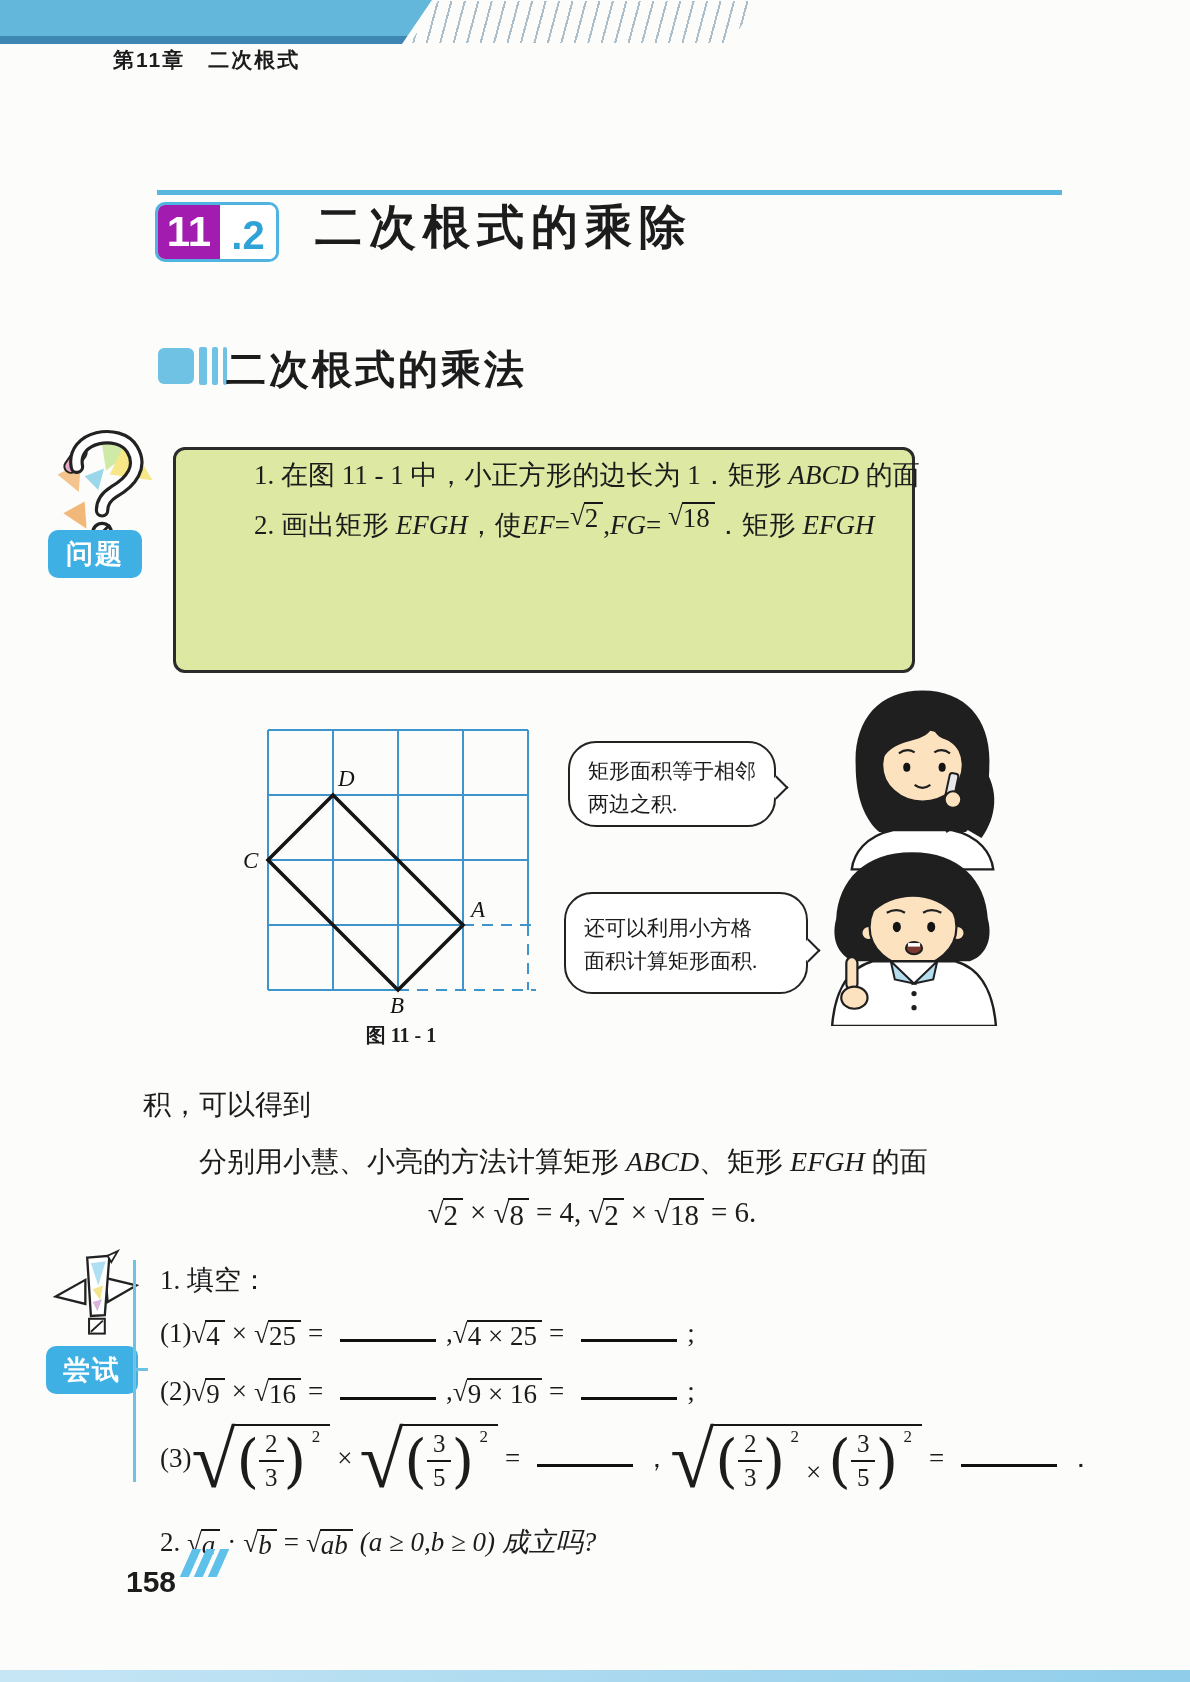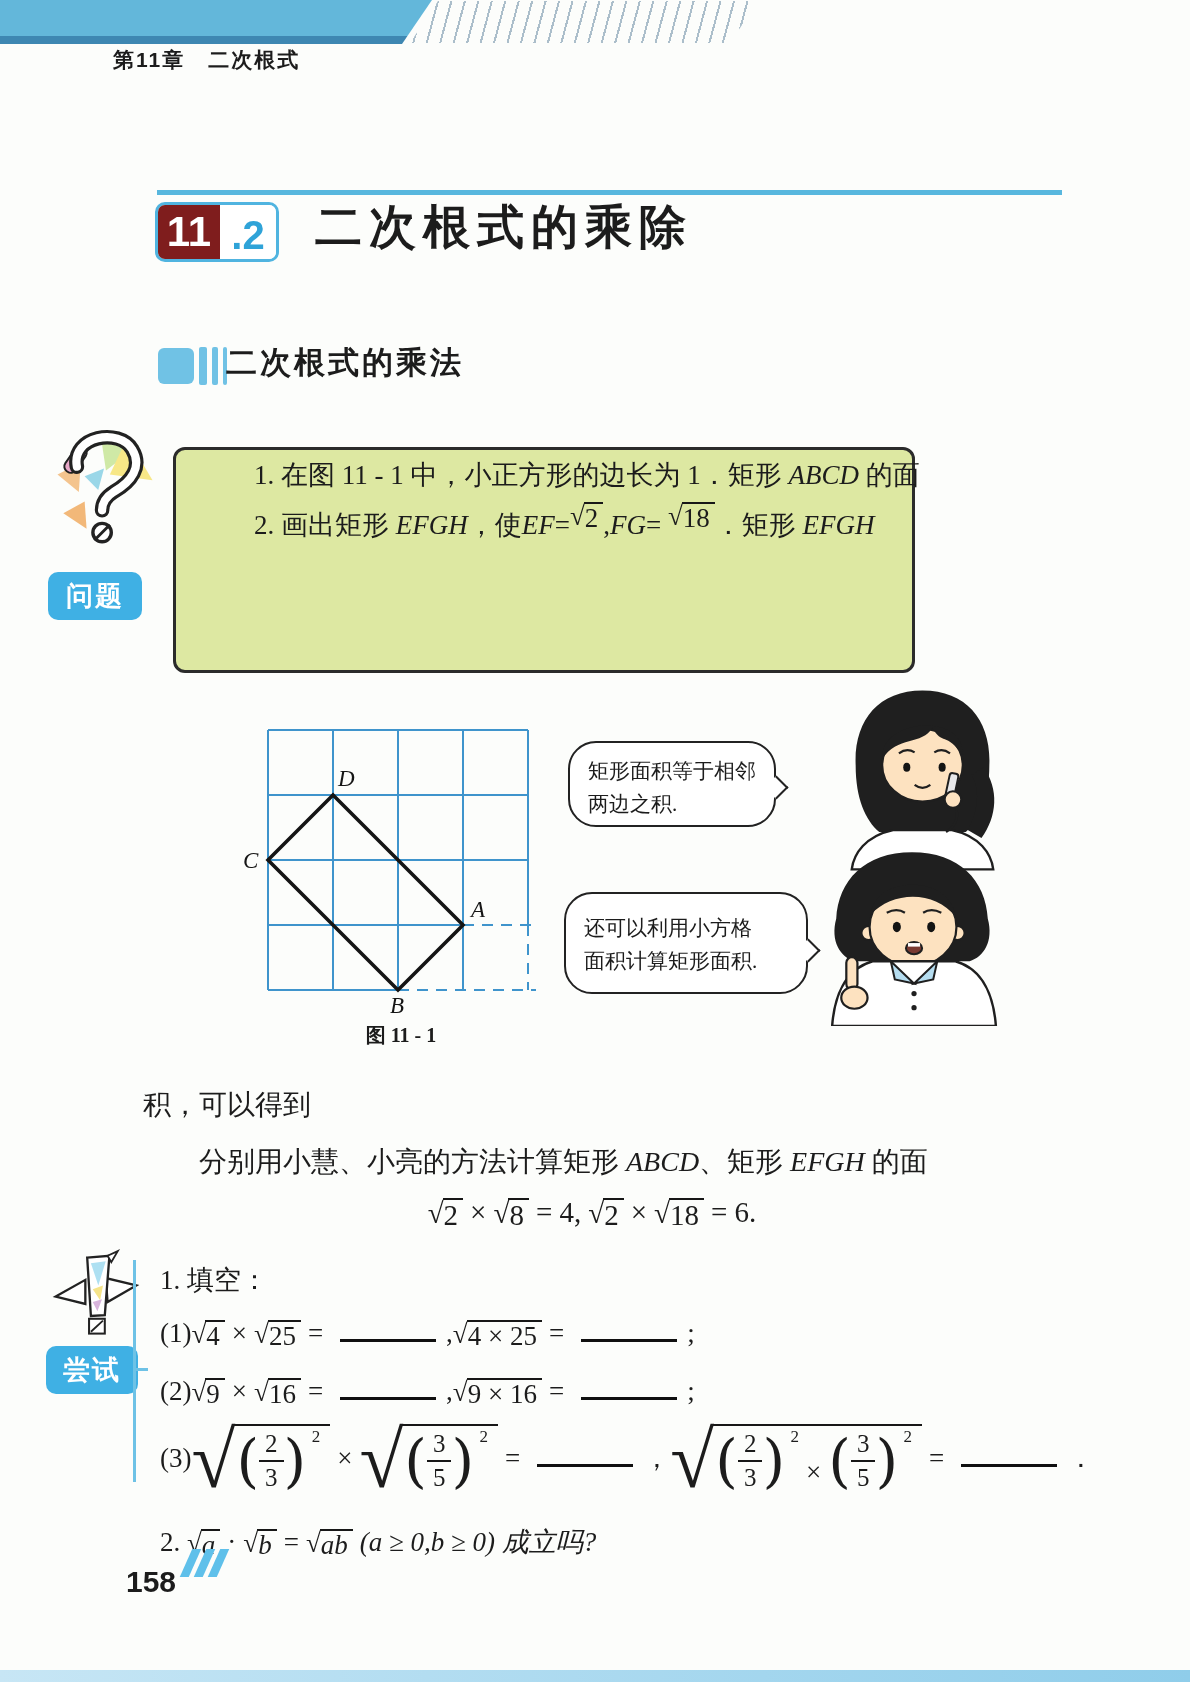--- a/index.html
+++ b/index.html
@@ -15,31 +15,31 @@
     background:linear-gradient(#63b7da 0 82%,#3e87b2 82% 100%);
     clip-path:polygon(0 0,100% 0,calc(100% - 30px) 100%,0 100%);}
   .banner-hatch{left:410px;top:1px;width:348px;height:42px;opacity:.85;
     background:repeating-linear-gradient(105deg,#9db3c2 0 2px,transparent 2px 13px);
     clip-path:polygon(28px 0,100% 0,calc(100% - 28px) 100%,0 100%);}
   .chapter{left:113px;top:46px;font-size:21px;font-weight:bold;letter-spacing:2px;}
 
   
   .rule{left:157px;top:190px;width:905px;height:5px;background:#58b7de;}
   .badge112{left:155px;top:202px;height:60px;display:flex;border-radius:10px;overflow:hidden;border:3px solid #50b4e0;}
-  .badge112 .b1{width:62px;background:#7f1d1d;color:#fff;display:flex;align-items:center;justify-content:center;
+  .badge112 .b1{width:62px;background:#a21caf;color:#fff;display:flex;align-items:center;justify-content:center;
     font:800 42px/1 "Liberation Sans","DejaVu Sans",sans-serif;text-align:center;}
   .badge112 .b2{width:56px;background:#fff;color:#2fa3d8;display:flex;align-items:flex-end;justify-content:center;
     font:800 40px/1.2 "Liberation Sans","DejaVu Sans",sans-serif;}
   .sec-title{left:315px;top:196px;font-size:47px;font-weight:900;letter-spacing:7px;
     font-family:Liberation Serif, serif;}
 
   .subsec-marker{left:158px;top:347px;display:flex;align-items:center;height:38px;}
   .subsec-marker .sq{width:36px;height:36px;background:#70c2e5;border-radius:6px;}
   .subsec-marker .bar{height:38px;background:#70c2e5;margin-left:5px;border-radius:2px;}
-  .subsec-title{left:226px;top:342px;font-size:31px;font-weight:800;letter-spacing:3px;
+  .subsec-title{left:226px;top:342px;font-size:40px;font-weight:800;letter-spacing:3px;
     font-family:"Liberation Sans","DejaVu Sans",sans-serif;}
 
   
   .side-badge{background:#3fb0e4;color:#fff;border-radius:10px;display:flex;align-items:center;justify-content:center;
     font-size:27px;font-weight:bold;letter-spacing:2px;font-family:"Liberation Sans","DejaVu Sans",sans-serif;}
   .try-line{left:133px;top:1260px;width:3px;height:222px;background:#6ec2e6;}
   .try-tick{left:136px;top:1368px;width:12px;height:3px;background:#6ec2e6;}
 
   
   .pbox{left:173px;top:447px;width:742px;height:226px;background:#dde8a2;border:3px solid #2b2b2b;
@@ -109,21 +109,21 @@
   <polygon points="88,18 114,62 70,56" fill="#f7e787"></polygon>
   <polygon points="16,56 40,44 38,74" fill="#f4c48e"></polygon>
   <polygon points="22,96 44,84 46,112" fill="#f2b879"></polygon>
   <polygon points="44,58 64,50 58,72" fill="#9ad7e8"></polygon>
   <rect x="28" y="26" width="13" height="30" rx="6" transform="rotate(35 35 41)" fill="#e8a8c8" stroke="#222" stroke-width="2"></rect>
   <path d="M36 48 C 30 16 80 8 93 30 C 104 48 92 64 74 74 C 66 79 62 86 62 93" fill="none" stroke="#222" stroke-width="15" stroke-linecap="round"></path>
   <path d="M36 48 C 30 16 80 8 93 30 C 104 48 92 64 74 74 C 66 79 62 86 62 93" fill="none" stroke="#fff" stroke-width="8.5" stroke-linecap="round"></path>
   <circle cx="62" cy="116" r="9.5" fill="#fff" stroke="#222" stroke-width="3.5"></circle>
   <line x1="54" y1="124" x2="70" y2="108" stroke="#222" stroke-width="3"></line>
 </svg>
-<div class="ab side-badge" style="left:48px;top:572px;width:94px;height:48px">问题</div>
+<div class="ab side-badge" style="left:48px;top:530px;width:94px;height:48px">问题</div>
 
 <div class="ab pbox">
   <div class="pline indent"><span>1. 在图 11 - 1 中，小正方形的边长为 1．矩形 </span><span class="mi">ABCD</span><span> 的面</span></div>
   <div class="pline indent"><span>2. 画出矩形 </span><span class="mi">EFGH</span><span>，使</span><span class="mi">EF</span><span>=</span><span class="sqrt"><span class="sym"></span><span class="rdc">2</span></span><span>,</span><span class="mi">FG</span><span>= </span><span class="sqrt"><span class="sym"></span><span class="rdc">18</span></span><span>．矩形 </span><span class="mi">EFGH</span></div>
 </div>
 
 <svg class="ab" style="left:240px;top:698px" width="322" height="322" viewBox="0 0 322 322">
 
   <g stroke="#3f94cc" stroke-width="2">
     <line x1="28" y1="32" x2="28" y2="292"></line>

